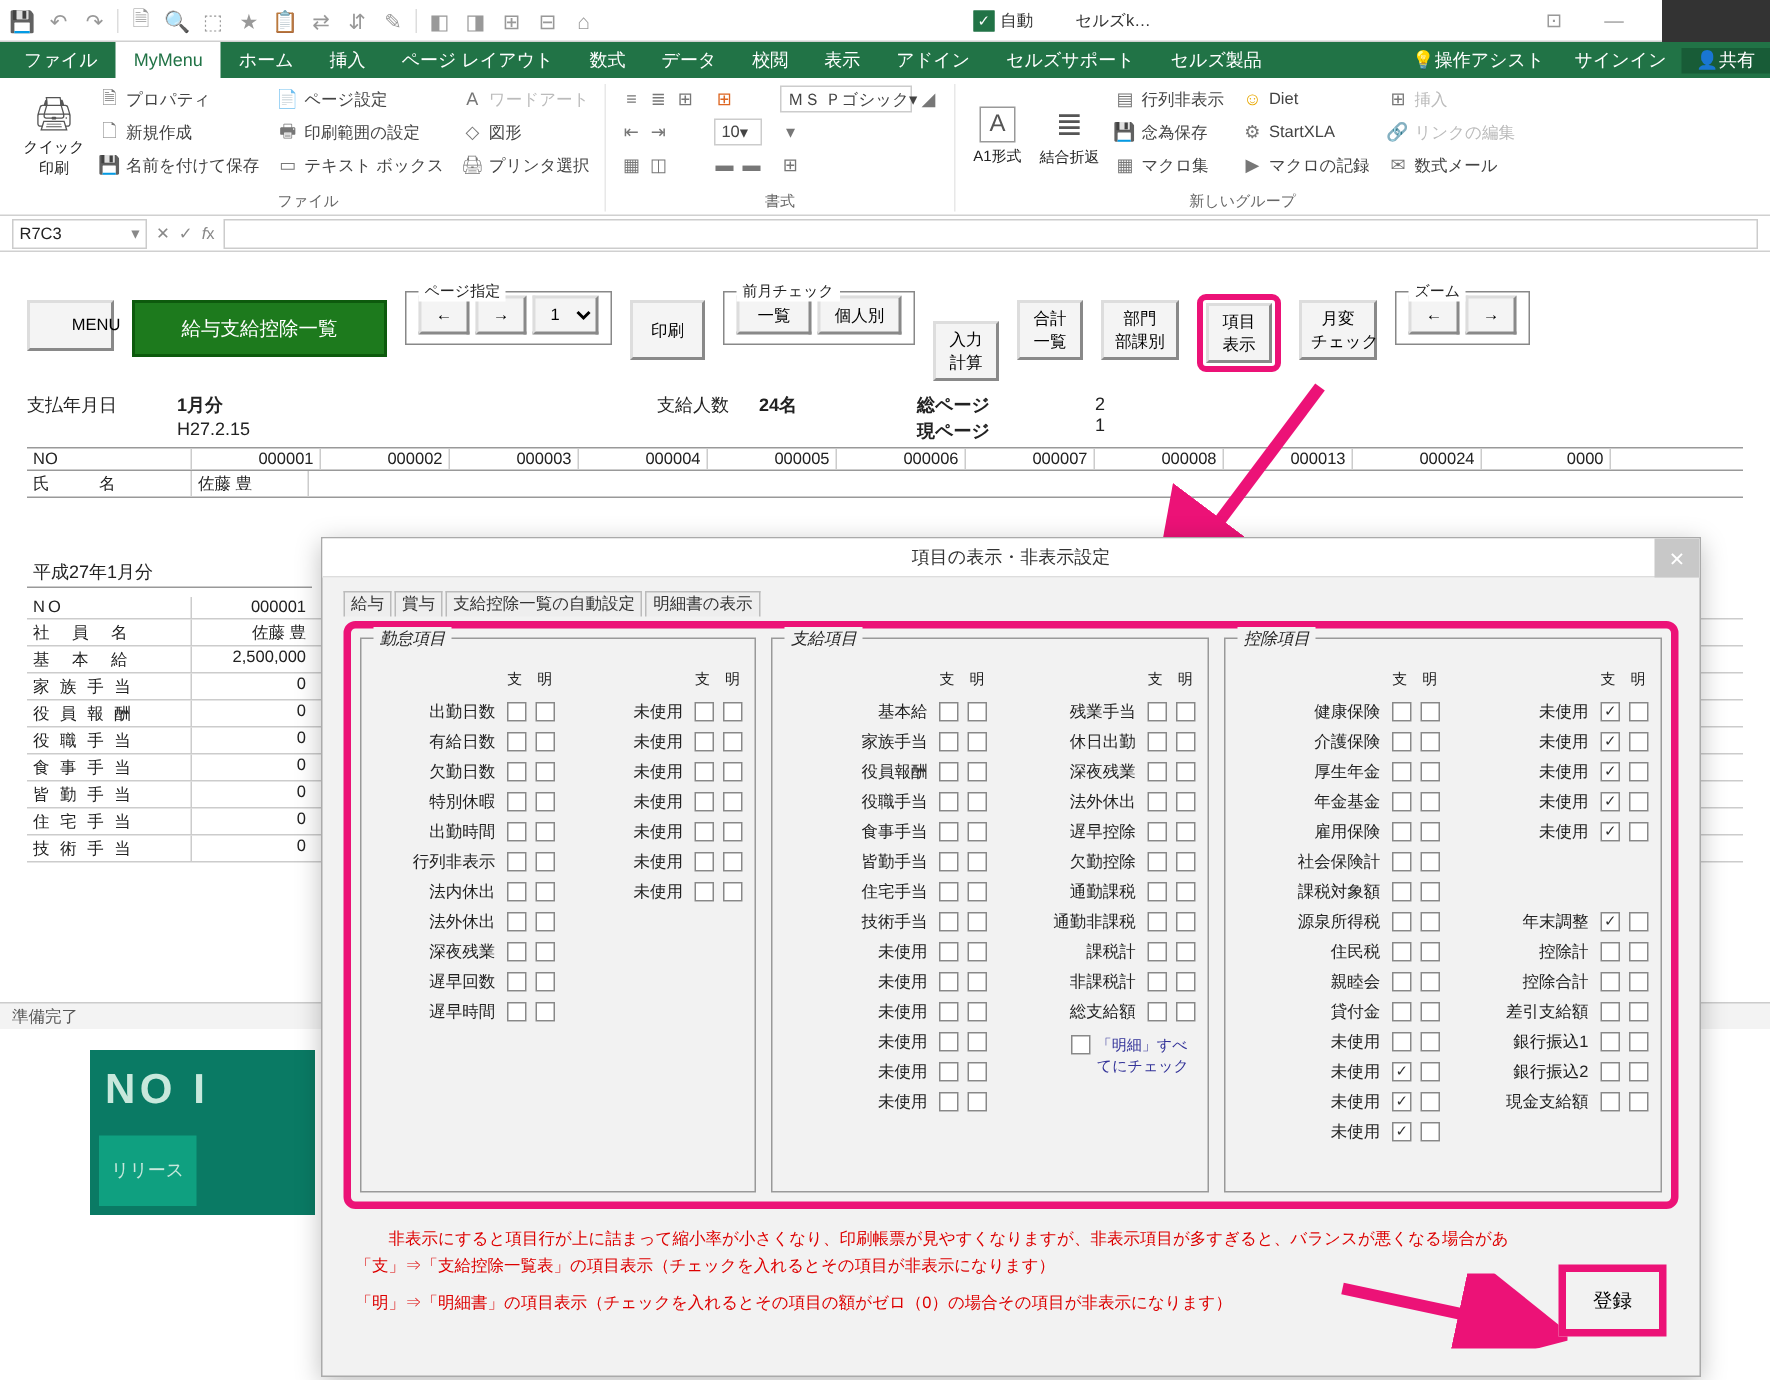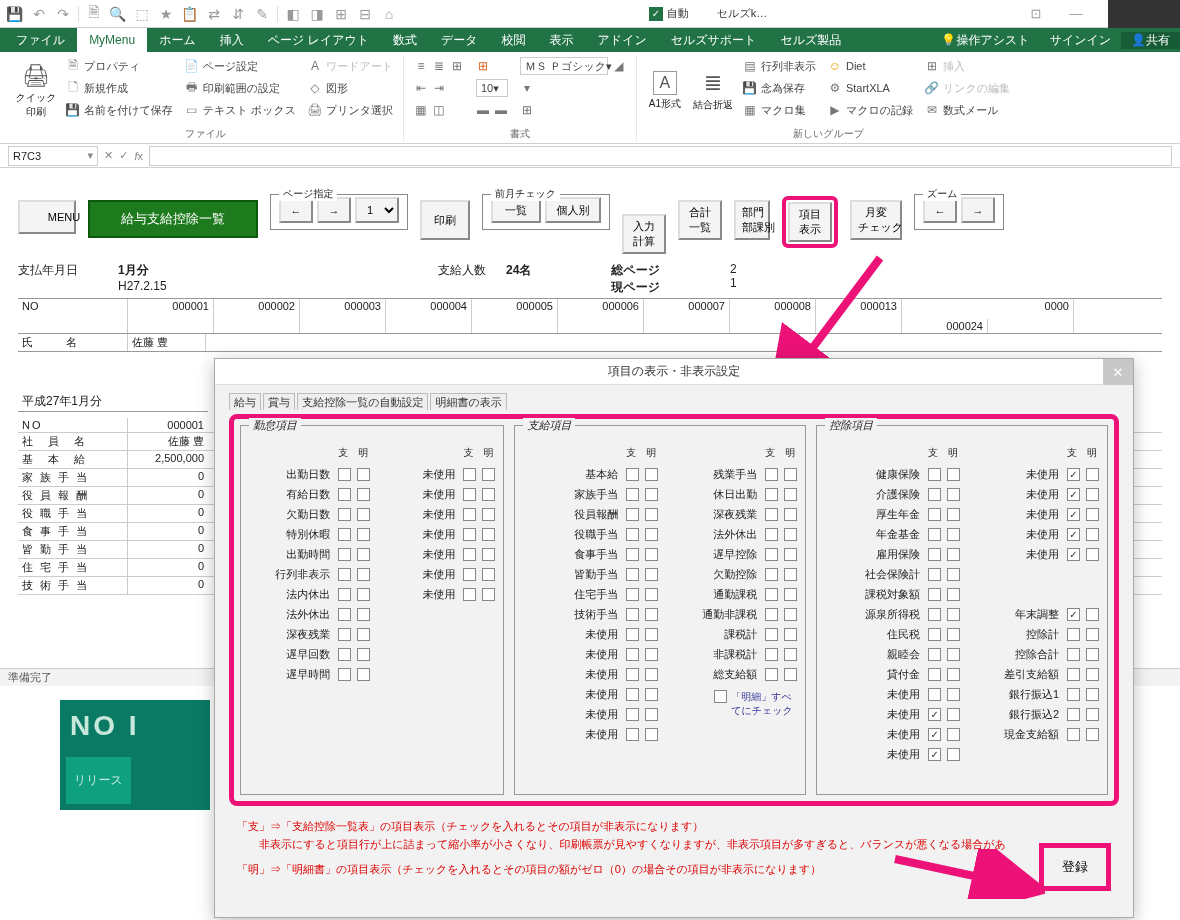--- a/index.html
+++ b/index.html
@@ -348,21 +348,21 @@
       <div class="legend">前月チェック</div>
       <div class="fset-inner">
         <button class="small-btn" style="width:50px">一覧</button>
         <button class="small-btn" style="width:56px">個人別</button>
       </div>
     </div>
     <button class="small-btn" style="height:40px;margin-top:28px;width:44px;white-space:pre">入力
 計算</button>
     <button class="small-btn" style="height:40px;margin-top:14px;width:44px;white-space:pre">合計
 一覧</button>
-    <button class="small-btn" style="height:40px;margin-top:14px;width:36px;white-space:pre">部門
+    <button class="small-btn" style="height:40px;margin-top:14px;width:52px;white-space:pre">部門
 部課別</button>
     <div class="highlight-box" style="margin-top:10px">
       <button class="small-btn" style="height:40px;width:44px;white-space:pre">項目
 表示</button>
     </div>
     <button class="small-btn" style="height:40px;margin-top:14px;width:52px;white-space:pre">月変
 チェック</button>
     <div class="fset" style="margin-top:8px">
       <div class="legend">ズーム</div>
       <div class="fset-inner">
@@ -404,21 +404,21 @@
         <div style="width: 110px; text-align: left;">NO</div>
         <div style="width: 86px;">000001</div>
         <div style="width: 86px;">000002</div>
         <div style="width: 86px;">000003</div>
         <div style="width: 86px;">000004</div>
         <div style="width: 86px;">000005</div>
         <div style="width: 86px;">000006</div>
         <div style="width: 86px;">000007</div>
         <div style="width: 86px;">000008</div>
         <div style="width: 86px;">000013</div>
-        <div style="width: 86px; margin-top: 20px;">000024</div>
+        <div style="width: 86px;">000024</div>
         <div style="width: 86px;">0000</div>
       </div>
     <div class="grid-hdr" style="border-top:none">
       <div style="width:110px;text-align:left">氏　　　名</div>
       <div style="width:78px;text-align:left">佐藤 豊</div>
     </div>
 
     <div style="height:40px"></div>
     <div style="border-bottom:1px solid #999;width:190px;font-size:12px;padding:1px 4px">平成27年1月分</div>
     <div class="small-tbl" id="smalltbl">
@@ -901,22 +901,22 @@
                 <span class="nm">現金支給額</span>
                 <span class="cb "></span>
                 <span class="cb"></span>
               </div>
             </div>
         </div>
       </div>
     </div>
 
     <div class="explain">
+      <div>　　非表示にすると項目行が上に詰まって縮小率が小さくなり、印刷帳票が見やすくなりますが、非表示項目が多すぎると、バランスが悪くなる場合があ</div>
       <div>「支」⇒「支給控除一覧表」の項目表示（チェックを入れるとその項目が非表示になります）</div>
-      <div>　　非表示にすると項目行が上に詰まって縮小率が小さくなり、印刷帳票が見やすくなりますが、非表示項目が多すぎると、バランスが悪くなる場合があ</div>
       <div style="height:8px"></div>
       <div>「明」⇒「明細書」の項目表示（チェックを入れるとその項目の額がゼロ（0）の場合その項目が非表示になります）</div>
     </div>
 
     <svg class="arrow2" style="left:670px;top:490px">
       <defs>
           <marker id="ah2" markerWidth="10" markerHeight="10" refX="8" refY="5" orient="auto">
             <path d="M0,0 L10,5 L0,10 z" fill="#ec1277"></path>
           </marker>
         </defs>

